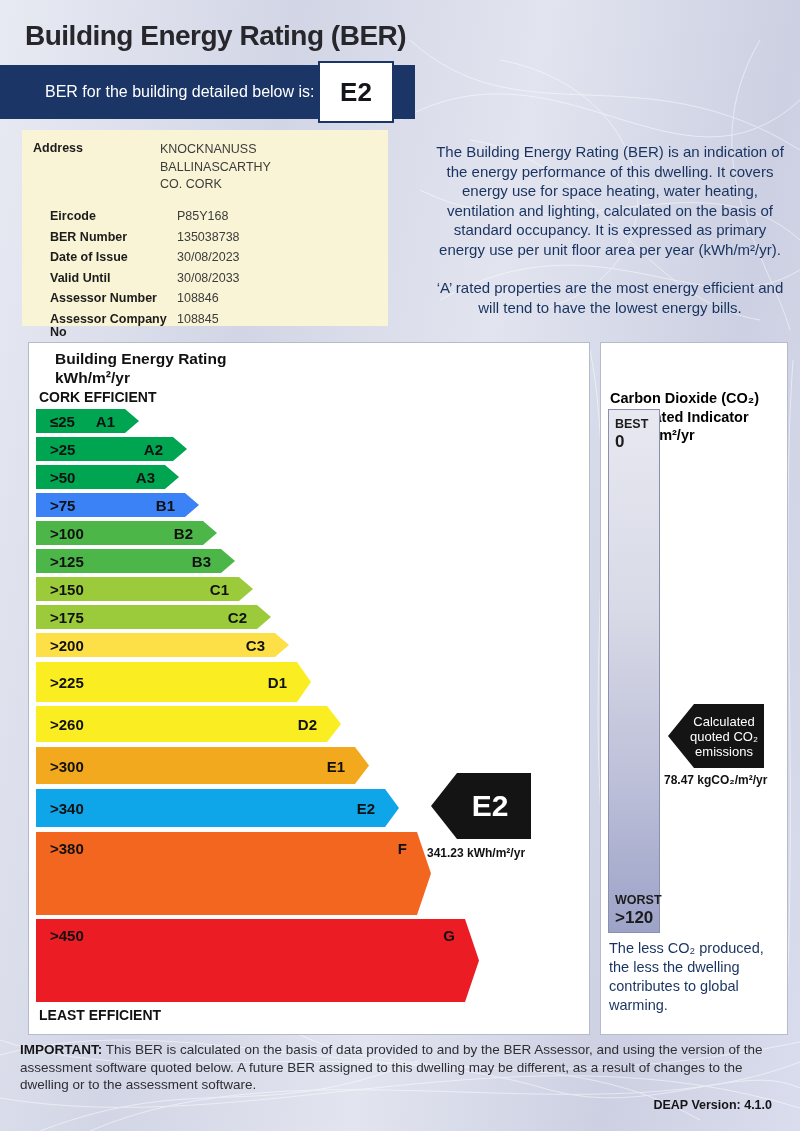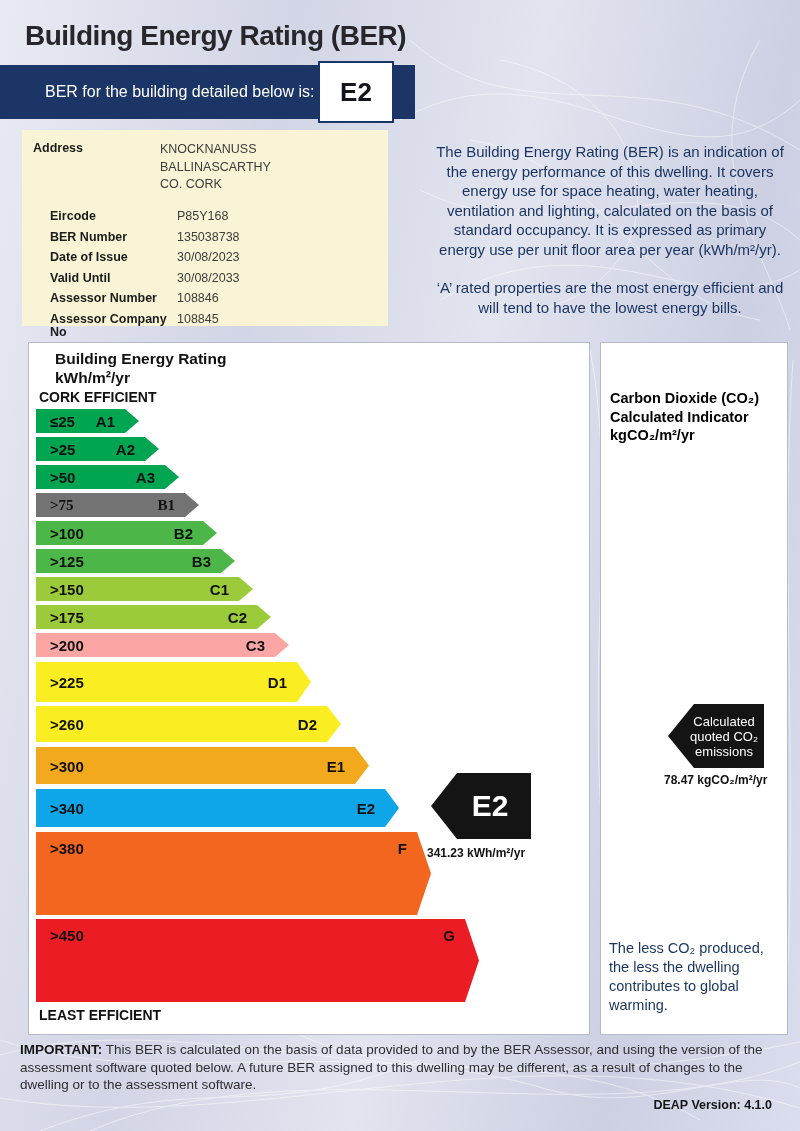--- a/index.html
+++ b/index.html
@@ -128,49 +128,49 @@
   <div class="chart-head">
     <div>Building Energy Rating</div>
     <div>kWh/m²/yr</div>
   </div>
   <div class="most-label">CORK EFFICIENT</div>
   <div>
       <div class="band" style="top: 66px; height: 24px; width: 103px; background: rgb(0, 165, 81);">
         <span class="range">≤25</span>
         <span class="letter">A1</span>
       </div>
-      <div class="band" style="top: 94px; height: 24px; width: 123px; background: rgb(0, 165, 81);">
+      <div class="band" style="top: 94px; height: 24px; width: 123px; background: rgb(0, 165, 81); padding-left: 28px;">
         <span class="range">&gt;25</span>
         <span class="letter">A2</span>
       </div>
       <div class="band" style="top: 122px; height: 24px; width: 143px; background: rgb(0, 165, 81);">
         <span class="range">&gt;50</span>
         <span class="letter">A3</span>
       </div>
-      <div class="band" style="top: 150px; height: 24px; width: 163px; background: #737373; font-family: Liberation Serif, serif;">
+      <div class="band" style="top: 150px; height: 24px; width: 163px; background: #3b82f6;">
         <span class="range">&gt;75</span>
         <span class="letter">B1</span>
       </div>
       <div class="band" style="top: 178px; height: 24px; width: 181px; background: rgb(76, 183, 72);">
         <span class="range">&gt;100</span>
         <span class="letter">B2</span>
       </div>
       <div class="band" style="top: 206px; height: 24px; width: 199px; background: rgb(76, 183, 72);">
         <span class="range">&gt;125</span>
         <span class="letter">B3</span>
       </div>
       <div class="band" style="top: 234px; height: 24px; width: 217px; background: rgb(155, 203, 59);">
         <span class="range">&gt;150</span>
         <span class="letter">C1</span>
       </div>
       <div class="band" style="top: 262px; height: 24px; width: 235px; background: rgb(155, 203, 59);">
         <span class="range">&gt;175</span>
         <span class="letter">C2</span>
       </div>
-      <div class="band" style="top: 290px; height: 24px; width: 253px; background: #fca5a5;">
+      <div class="band" style="top: 290px; height: 24px; width: 253px; background: #fde047;">
         <span class="range">&gt;200</span>
         <span class="letter">C3</span>
       </div>
       <div class="band" style="top: 319px; height: 40px; width: 275px; background: rgb(250, 238, 35);">
         <span class="range">&gt;225</span>
         <span class="letter">D1</span>
       </div>
       <div class="band" style="top: 363px; height: 36px; width: 305px; background: rgb(250, 238, 35);">
         <span class="range">&gt;260</span>
         <span class="letter">D2</span>
@@ -198,20 +198,26 @@
   <div class="cur-value">341.23 kWh/m²/yr</div>
   <div class="least-label">LEAST EFFICIENT</div>
 </div>
 
 <div class="layer co2-panel">
   <div class="co2-head">
     <div>Carbon Dioxide (CO₂)</div>
     <div>Calculated Indicator</div>
     <div>kgCO₂/m²/yr</div>
   </div>
+  <div class="co2-bar">
+    <span class="best">BEST</span>
+    <span class="best-val">0</span>
+    <span class="worst">WORST</span>
+    <span class="worst-val">&gt;120</span>
+  </div>
   <div class="co2-arrow">
     <span>Calculated</span>
     <span>quoted CO₂</span>
     <span>emissions</span>
   </div>
   <div class="co2-value">78.47 kgCO₂/m²/yr</div>
   <div class="co2-note">The less CO₂ produced, the less the dwelling contributes to global warming.</div>
 </div>
 
 <div class="layer important">

